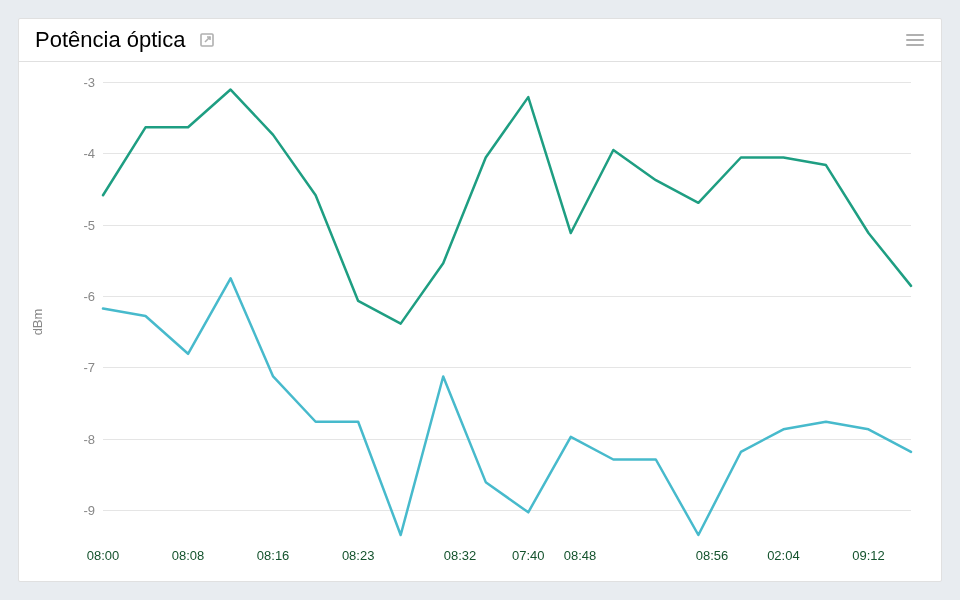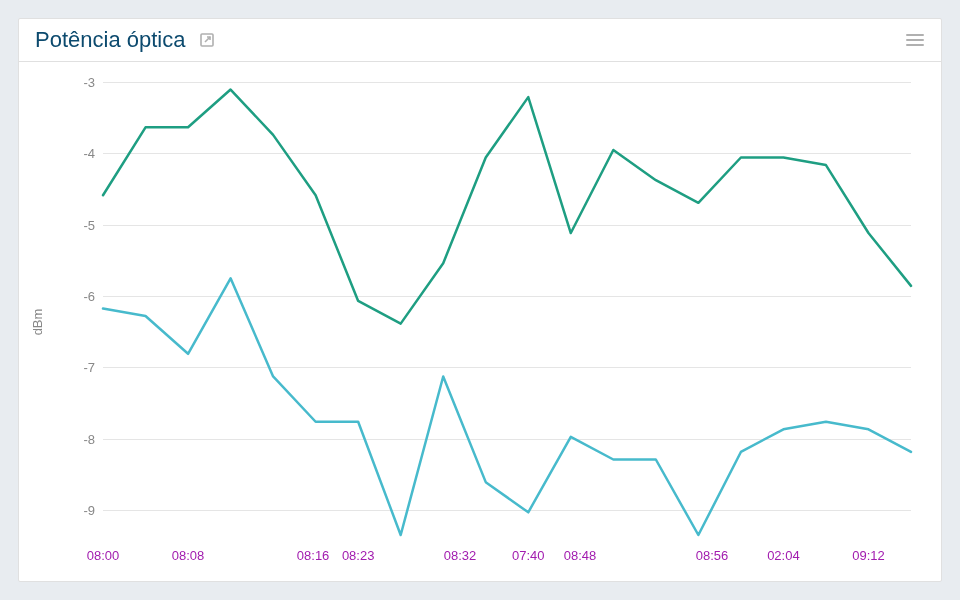--- a/index.html
+++ b/index.html
@@ -22,21 +22,21 @@
     }
     .panel-header {
       display: flex;
       align-items: center;
       padding: 8px 16px;
       border-bottom: 1px solid #e0e0e0;
     }
     .panel-title {
       font-size: 22px;
       font-weight: 400;
-      color: #0c4a6e;
+      color: #000000;
     }
     .popout-icon {
       margin-left: 14px;
       width: 16px;
       height: 16px;
       color: #b0b0b0;
       display: inline-flex;
       align-items: center;
       justify-content: center;
     }
@@ -79,21 +79,21 @@
       width: 30px;
       text-align: right;
       font-size: 13px;
       color: #888;
       transform: translateY(-50%);
     }
     .xtick {
       position: absolute;
       bottom: 18px;
       font-size: 13px;
-      color: #a21caf;
+      color: #14532d;
       transform: translateX(-50%);
       white-space: nowrap;
     }
     .gridline {
       position: absolute;
       left: 0;
       right: 0;
       height: 1px;
       background: #e5e5e5;
     }
@@ -147,21 +147,21 @@
     </div>
   <div class="ytick" style="top: 20px;">-3</div>
       <div class="ytick" style="top: 91.3333px;">-4</div>
       <div class="ytick" style="top: 162.667px;">-5</div>
       <div class="ytick" style="top: 234px;">-6</div>
       <div class="ytick" style="top: 305.333px;">-7</div>
       <div class="ytick" style="top: 376.667px;">-8</div>
       <div class="ytick" style="top: 448px;">-9</div>
       <div class="xtick" style="left: 84px;">08:00</div>
       <div class="xtick" style="left: 169.053px;">08:08</div>
-      <div class="xtick" style="left: 254.105px; margin-left: 40px;">08:16</div>
+      <div class="xtick" style="left: 254.105px;">08:16</div>
       <div class="xtick" style="left: 339.158px;">08:23</div>
       <div class="xtick" style="left: 441px;">08:32</div>
       <div class="xtick" style="left: 509.263px;">07:40</div>
       <div class="xtick" style="left: 561px;">08:48</div>
       <div class="xtick" style="left: 693px;">08:56</div>
       <div class="xtick" style="left: 764.421px;">02:04</div>
       <div class="xtick" style="left: 849.474px;">09:12</div>
     </div>
 </div>
 

